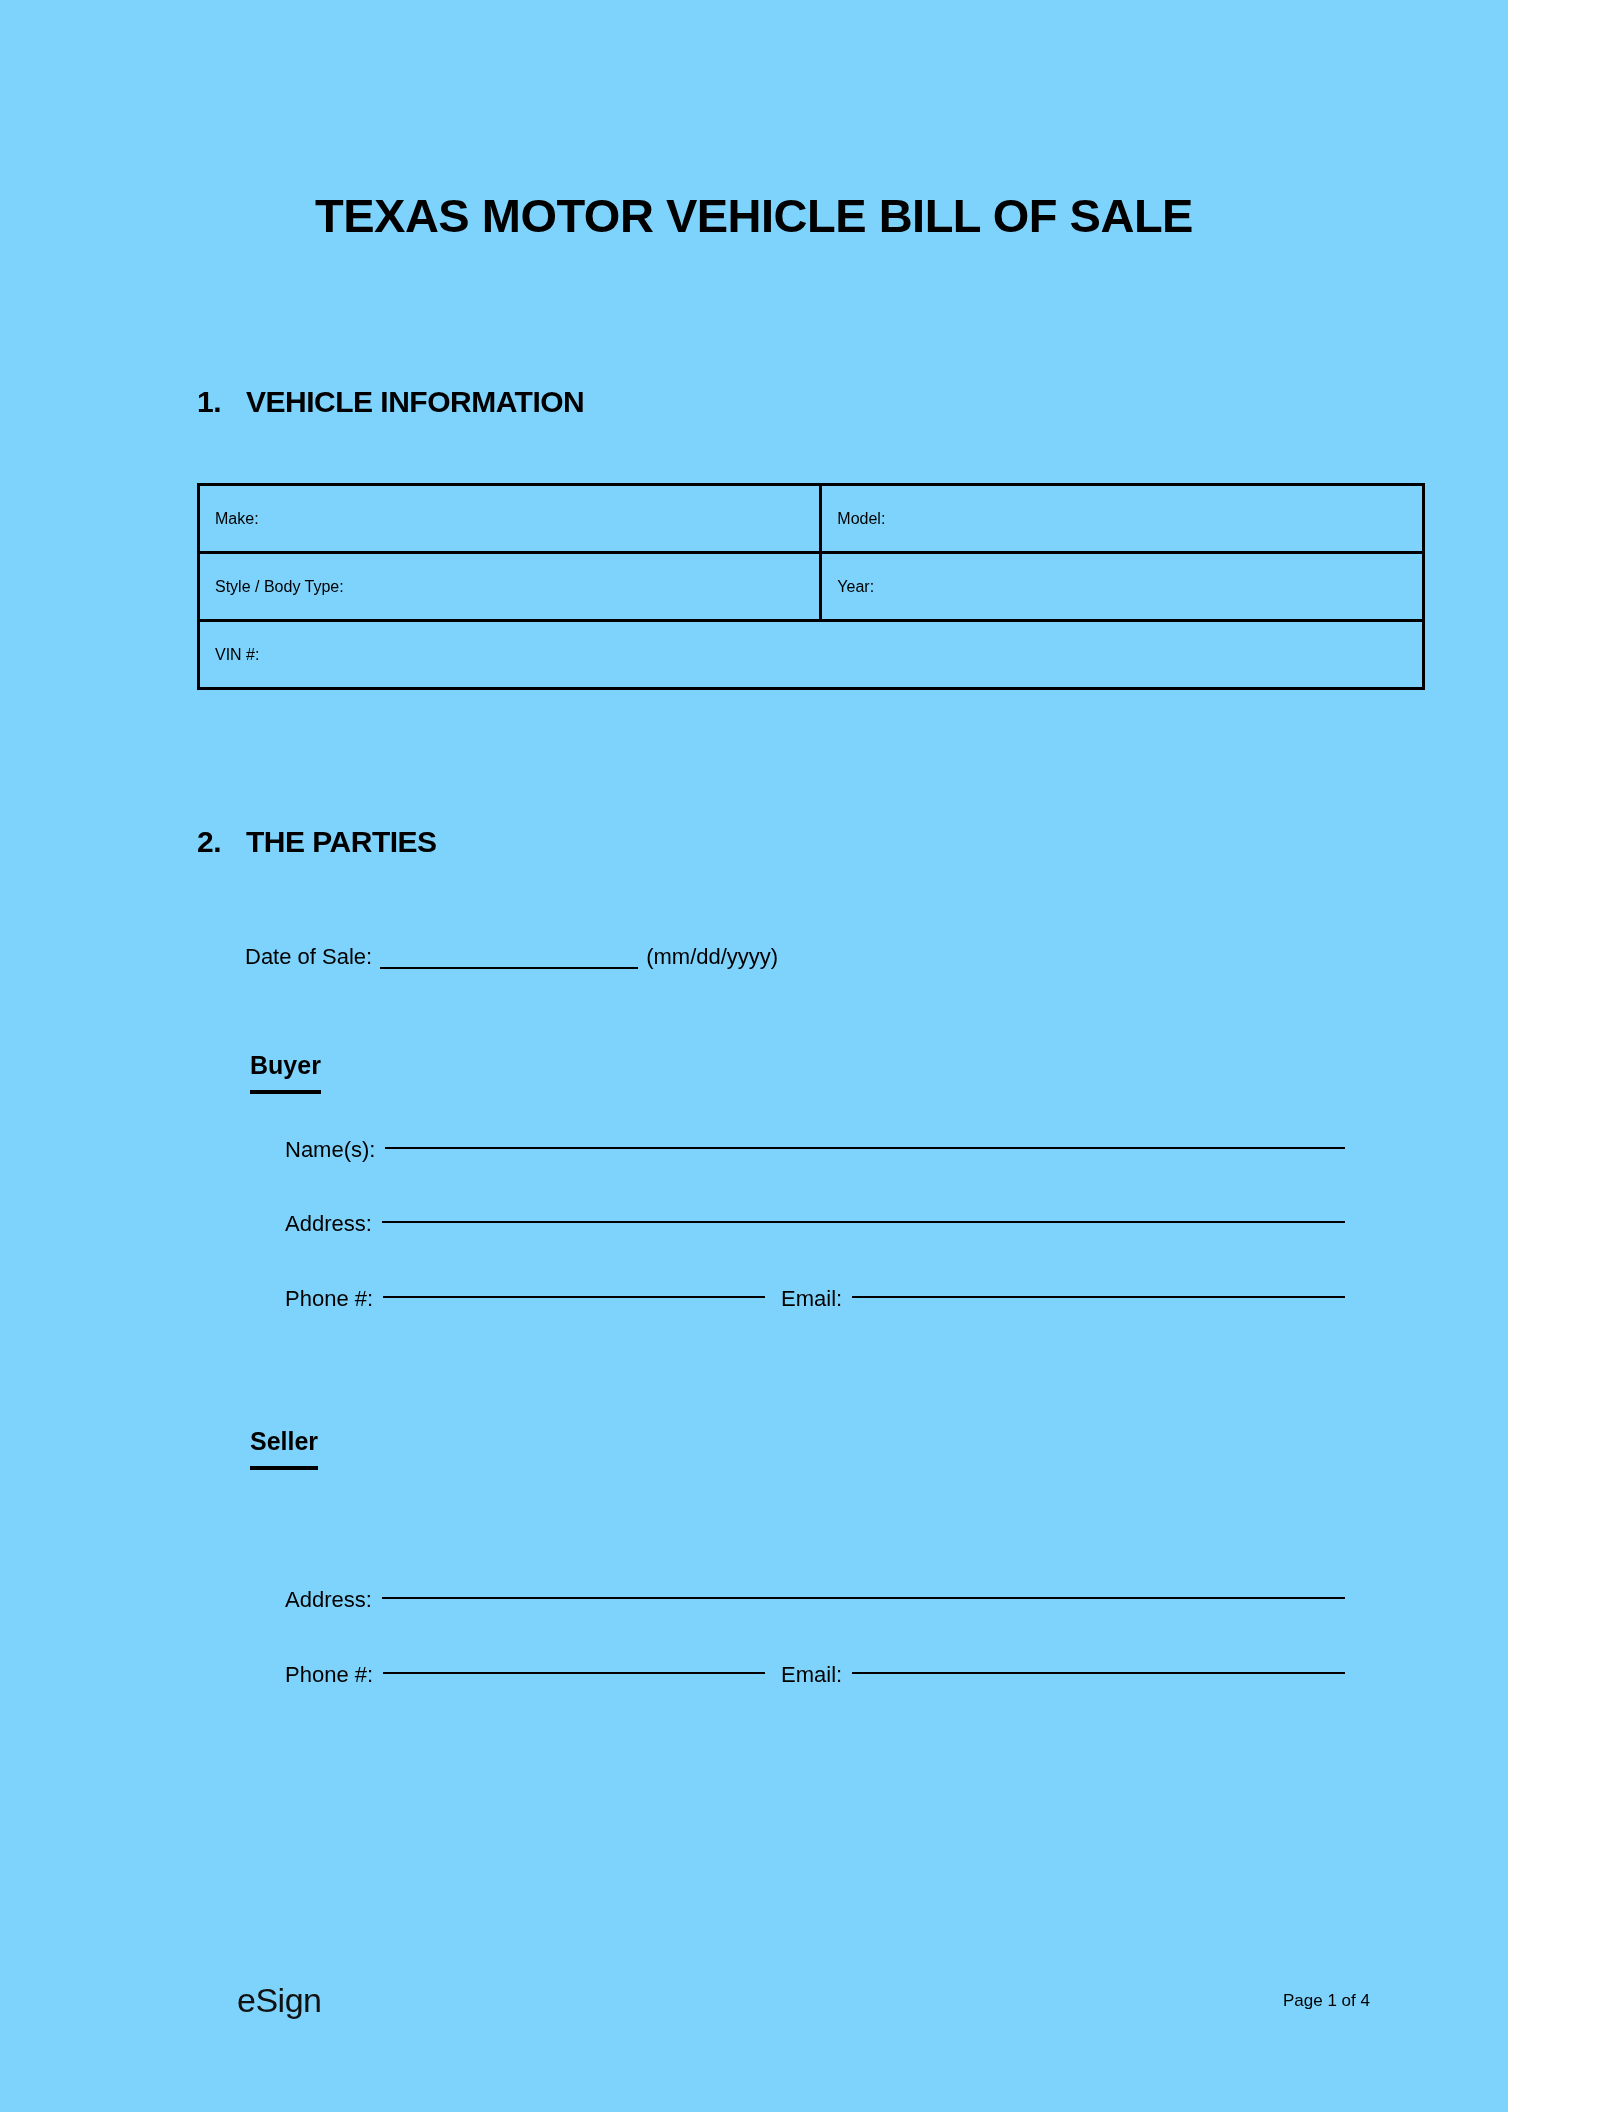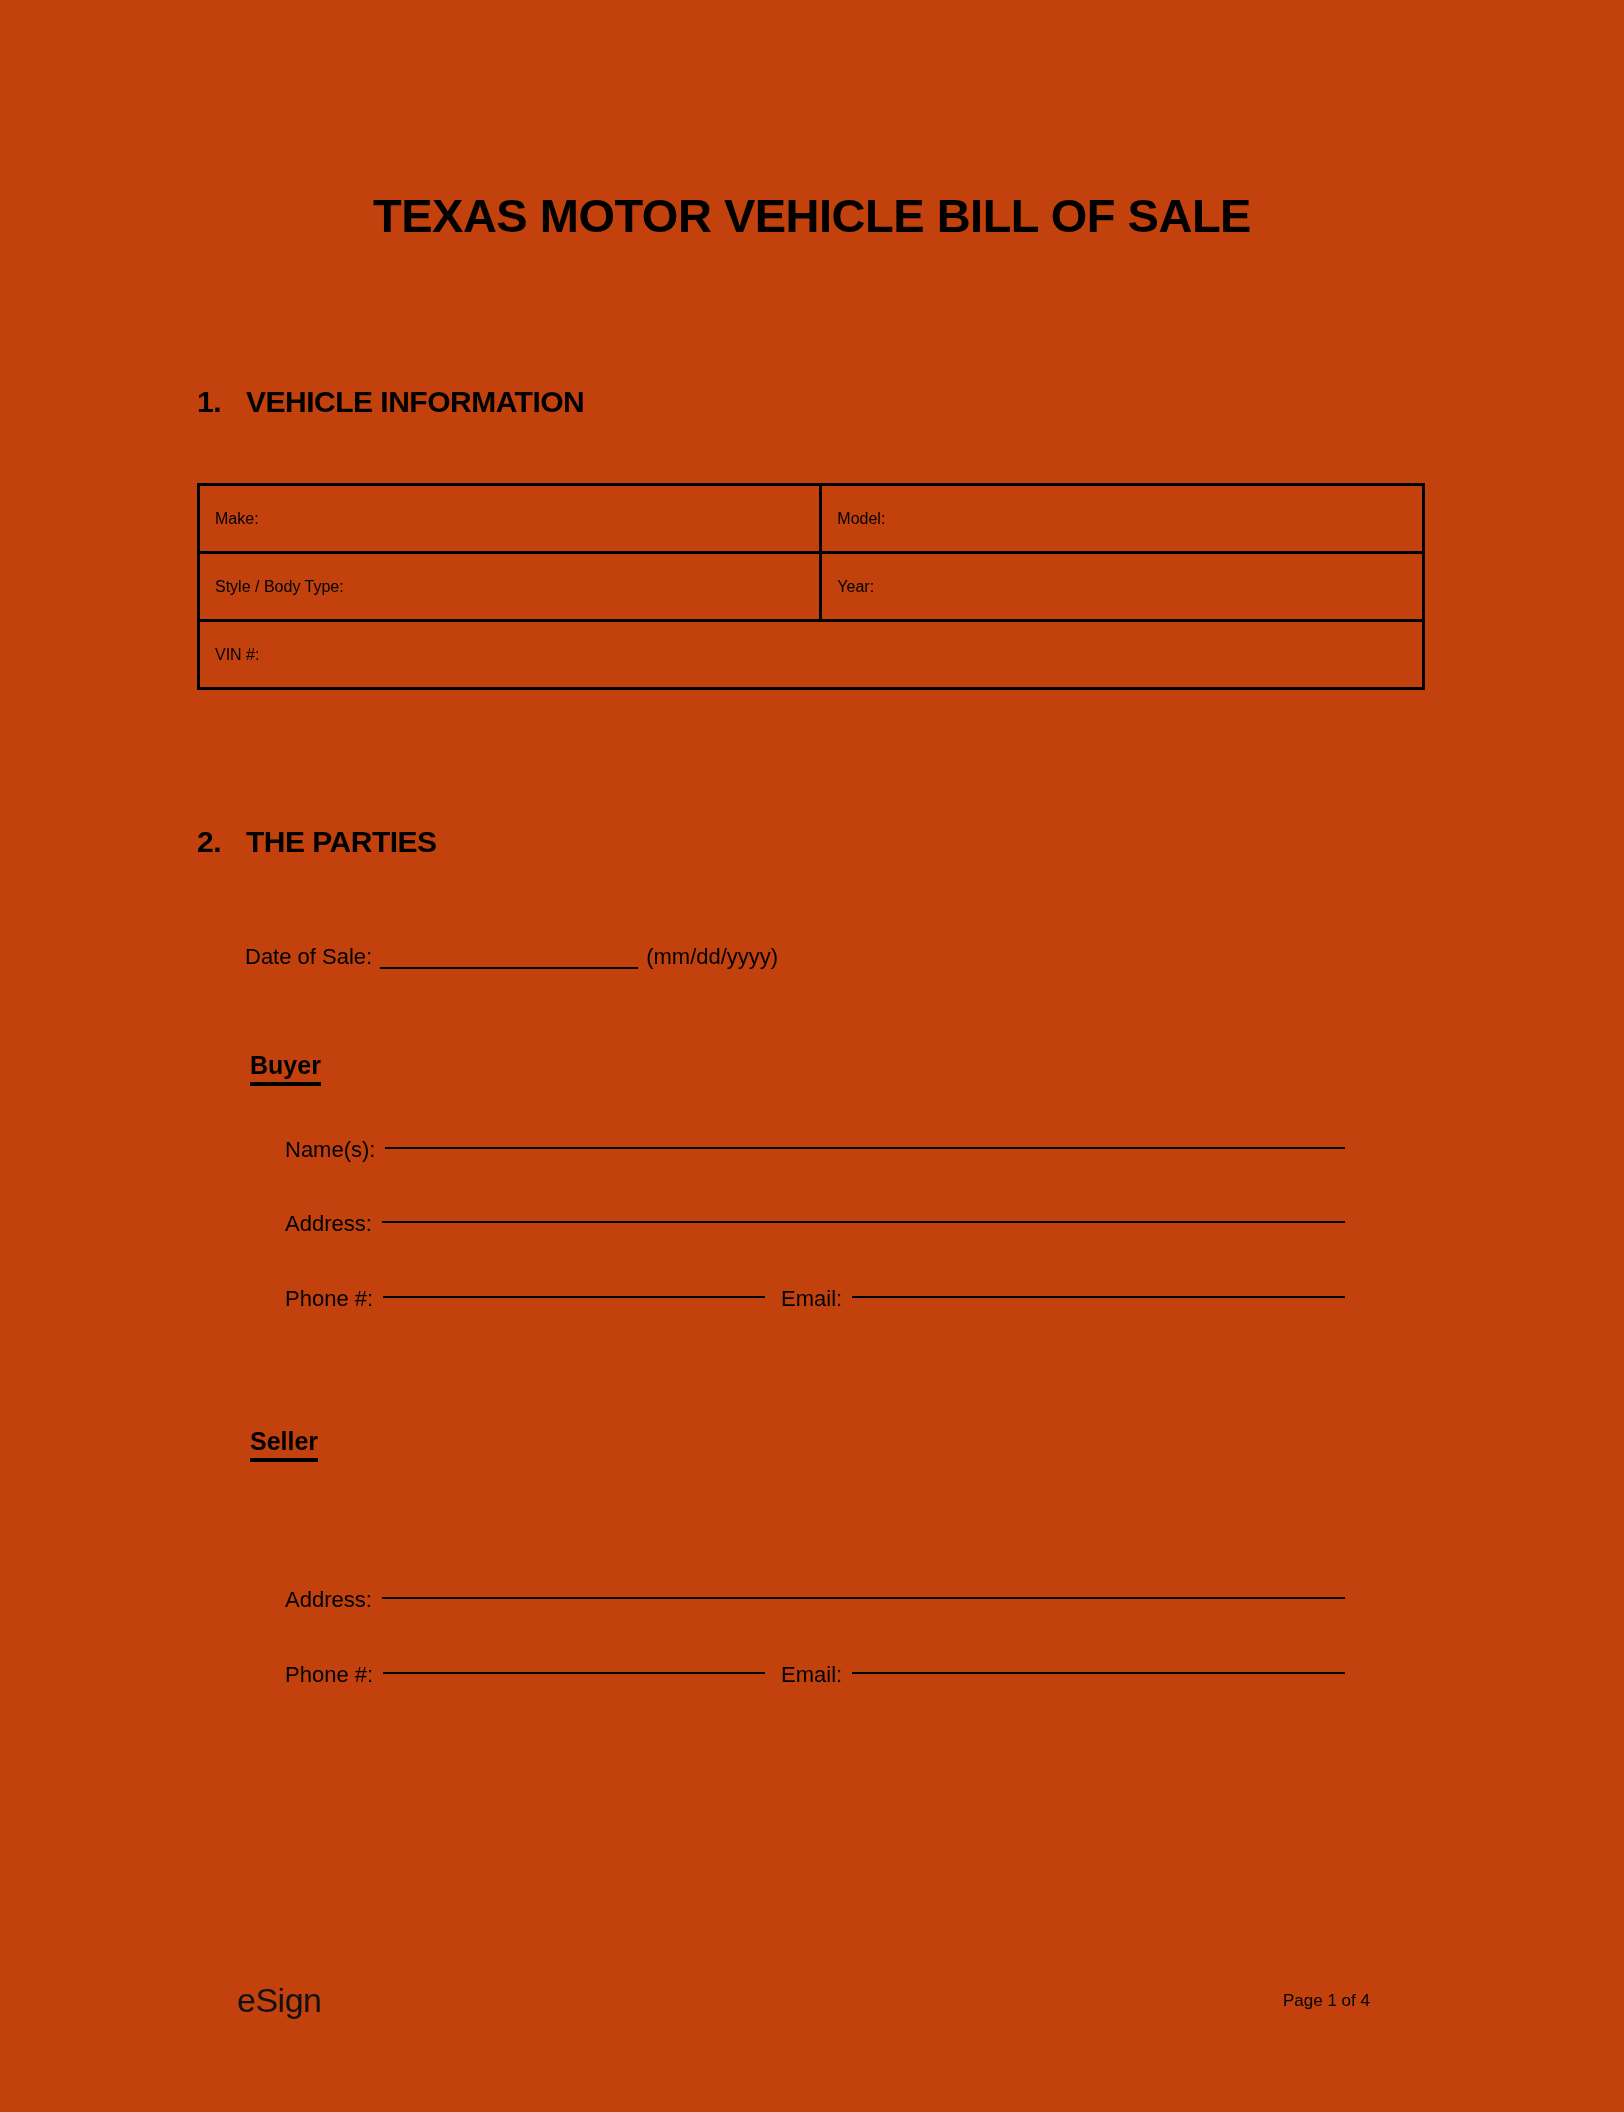--- a/index.html
+++ b/index.html
@@ -1,20 +1,20 @@
 <!DOCTYPE html>
 <html><head>
 <meta charset="utf-8">
 <style>
   html, body { margin: 0; padding: 0; background: #ffffff; }
   .page {
     position: relative;
-    width: 1624px;
+    width: 1508px;
     height: 2112px;
-    background: #c2410c;
+    background: #7dd3fc;
     color: #000000;
     font-family: "Liberation Sans", sans-serif;
     overflow: hidden;
   }
   .doc-title {
     position: absolute;
     top: 192px;
     left: 0;
     width: 100%;
     text-align: center;
@@ -70,21 +70,21 @@
     height: 20px;
   }
 
   .party-heading {
     position: absolute;
     left: 250px;
     font-size: 25px;
     font-weight: 700;
     line-height: 1;
     border-bottom: 4px solid #000000;
-    padding-bottom: 4px;
+    padding-bottom: 12px;
   }
   #buyer-heading { top: 1053px; }
   #seller-heading { top: 1429px; }
 
   .field-row {
     position: absolute;
     left: 285px;
     width: 1060px;
     display: flex;
     align-items: center;

